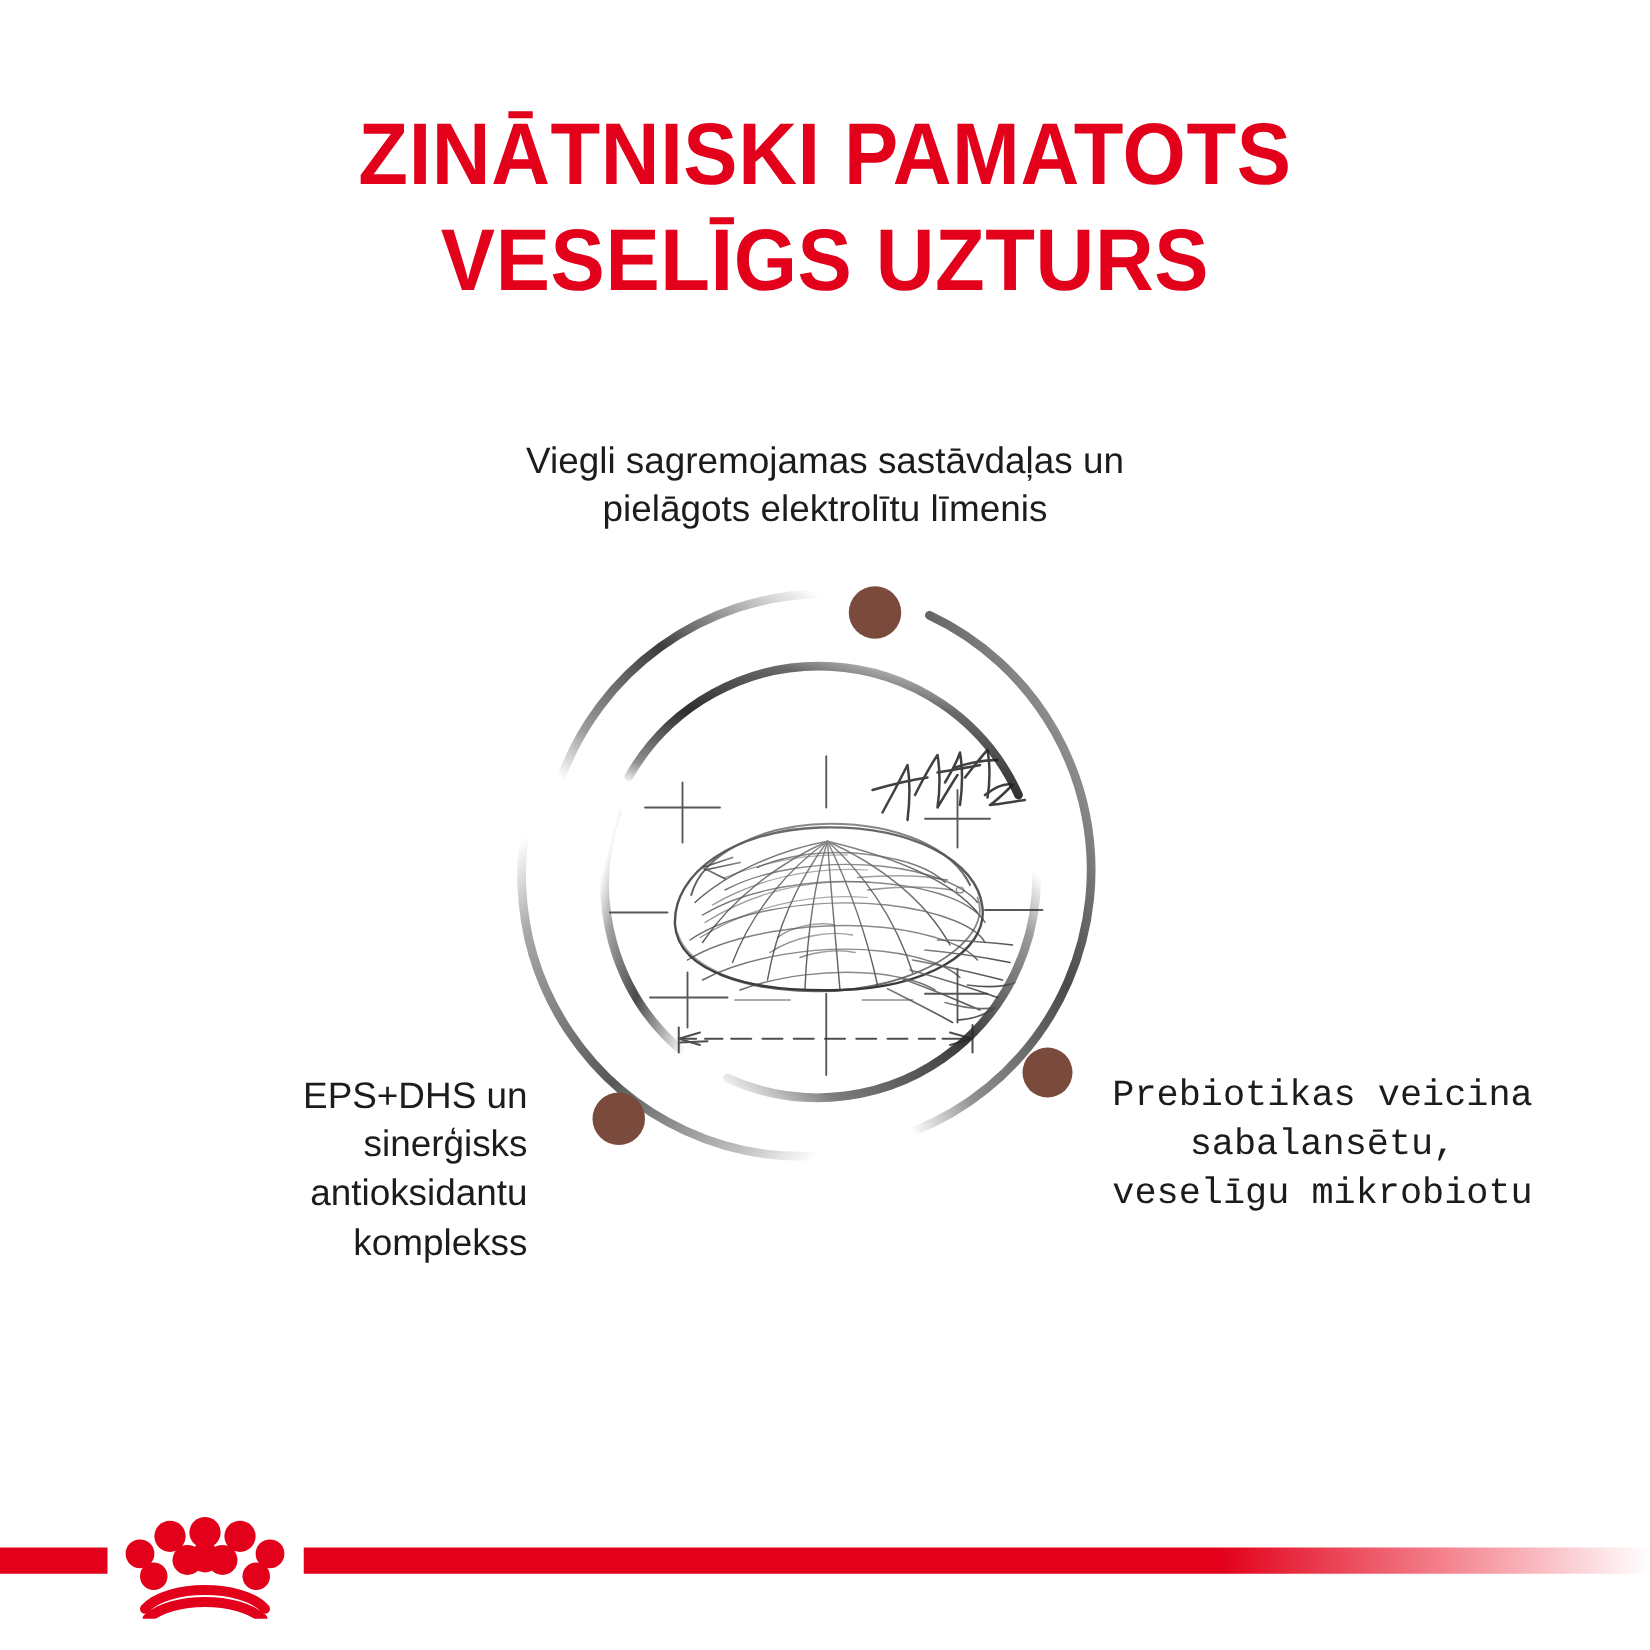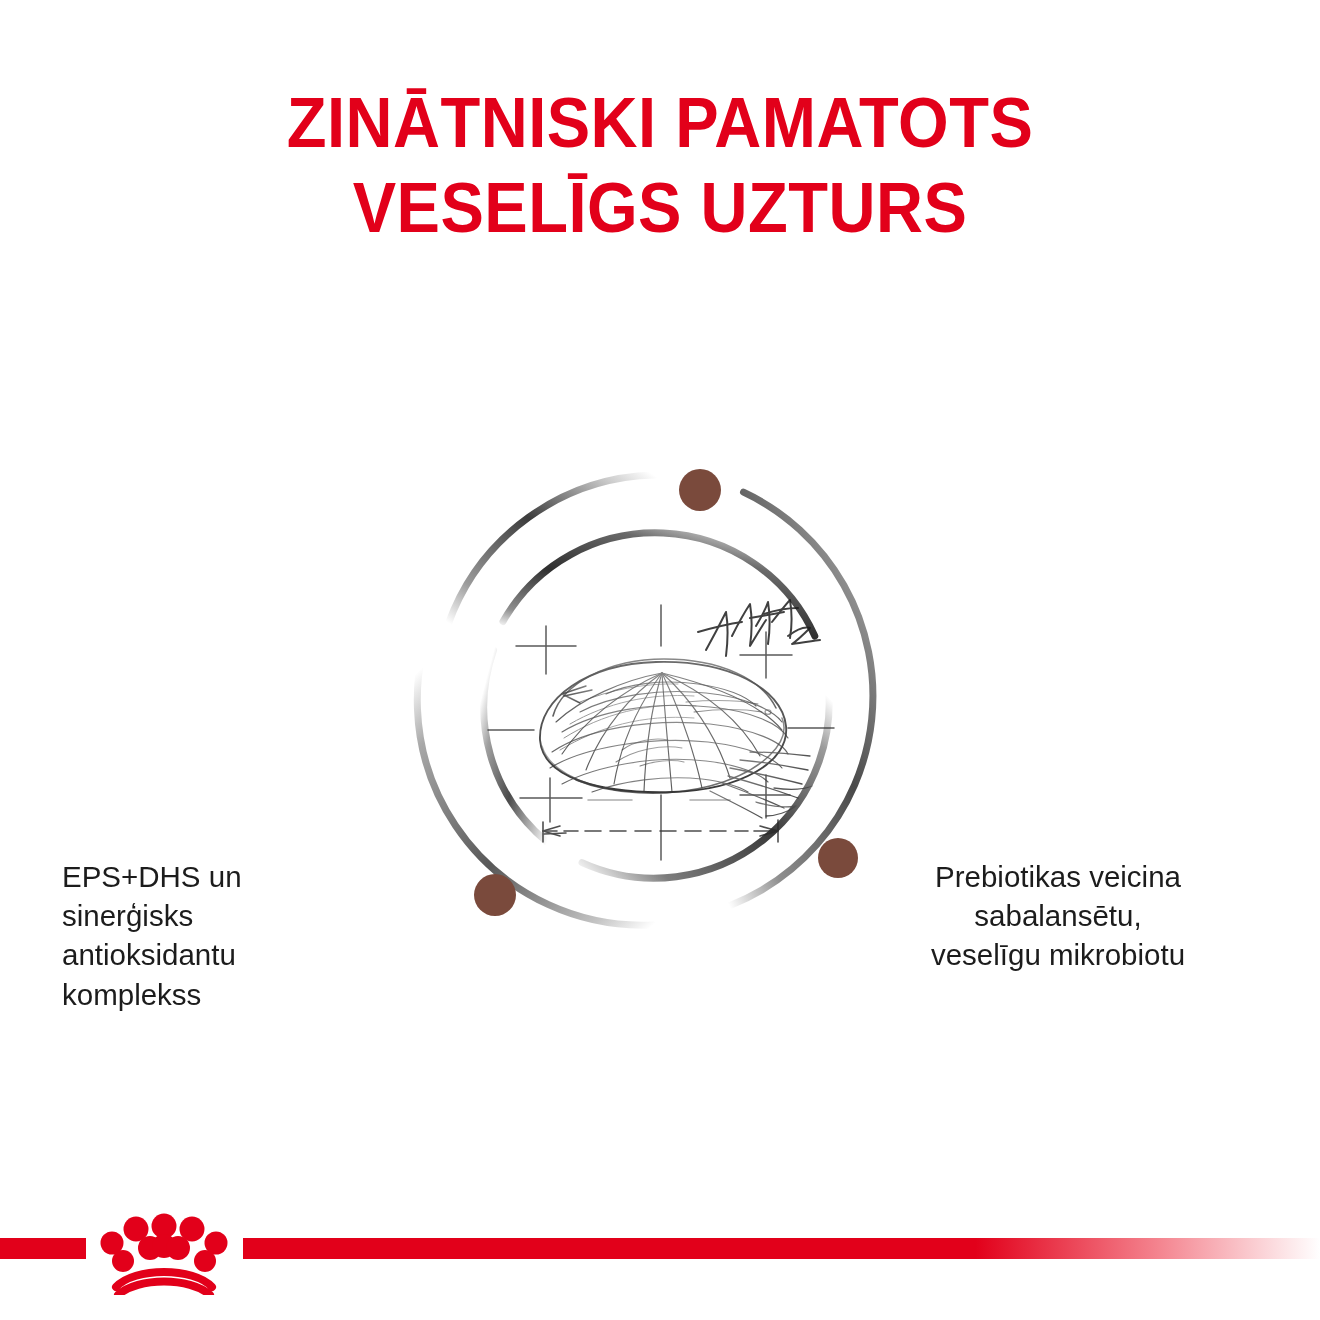--- a/index.html
+++ b/index.html
@@ -54,27 +54,28 @@
   .callout-top {
     left: 330px;
     top: 349px;
     width: 660px;
     text-align: center;
   }
   .callout-left {
     left: 62px;
     top: 857px;
     width: 360px;
-    text-align: left;
+    text-align: right;
   }
   .callout-right {
     left: 872px;
     top: 857px;
     width: 372px;
     text-align: center;
+    font-family: Liberation Mono, monospace;
   }
 
   
   .emblem {
     position: absolute;
     left: 410px;
     top: 450px;
     width: 500px;
     height: 500px;
   }
@@ -114,20 +115,22 @@
   .crown svg { display: block; }
 </style>
 </head>
 <body>
 
 <div class="stage">
 
   <h1 class="headline">ZINĀTNISKI PAMATOTS
 VESELĪGS UZTURS</h1>
 
+  <div class="callout callout-top">Viegli sagremojamas sastāvdaļas un
+pielāgots elektrolītu līmenis</div>
 
   <div class="callout callout-left">EPS+DHS un
 sinerģisks
 antioksidantu
 komplekss</div>
 
   <div class="callout callout-right">Prebiotikas veicina
 sabalansētu,
 veselīgu mikrobiotu</div>
 

